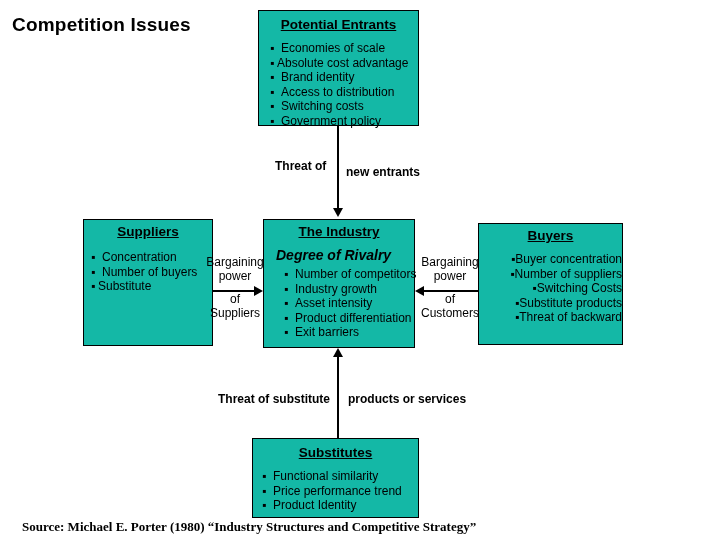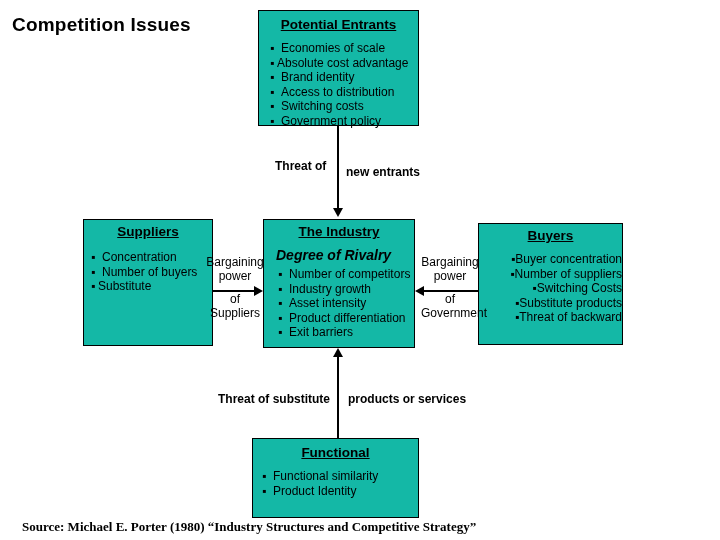--- a/index.html
+++ b/index.html
@@ -136,21 +136,21 @@
   <div class="hline" style="left:213px;top:290px;width:44px;"></div>
   <div class="arrow-right" style="left:254px;top:286px;"></div>
   <div class="cap c" style="left:206px;top:255px;width:58px;">Bargaining</div>
   <div class="cap c" style="left:206px;top:269px;width:58px;">power</div>
   <div class="cap c" style="left:206px;top:292px;width:58px;">of</div>
   <div class="cap c" style="left:206px;top:306px;width:58px;">Suppliers</div>
 
   <div class="pbox" style="left:263px;top:219px;width:152px;height:129px;">
     <div class="bx-title" style="margin-top:4px;">The Industry</div>
     <div class="bx-sub" style="margin-top:8px;margin-left:12px;">Degree of Rivalry</div>
-    <ul class="bx-list" style="margin-top:4px;padding-left:14px;">
+    <ul class="bx-list" style="margin-top:4px;padding-left:20px;">
       <li><span style="display:inline-block;width:11px;">▪</span><span>Number of competitors</span></li>
       <li><span style="display:inline-block;width:11px;">▪</span><span>Industry growth</span></li>
       <li><span style="display:inline-block;width:11px;">▪</span><span>Asset intensity</span></li>
       <li><span style="display:inline-block;width:11px;">▪</span><span>Product differentiation</span></li>
       <li><span style="display:inline-block;width:11px;">▪</span><span>Exit barriers</span></li>
     </ul>
   </div>
 
   <div class="pbox" style="left:478px;top:223px;width:145px;height:122px;">
     <div class="bx-title" style="margin-top:4px;">Buyers</div>
@@ -161,30 +161,31 @@
       <li><span style="display:inline-block;width:11px;">▪</span><span>Substitute products</span></li>
       <li><span style="display:inline-block;width:11px;">▪</span><span>Threat of backward</span></li>
     </ul>
   </div>
 
   <div class="hline" style="left:424px;top:290px;width:54px;"></div>
   <div class="arrow-left" style="left:415px;top:286px;"></div>
   <div class="cap c" style="left:421px;top:255px;width:58px;">Bargaining</div>
   <div class="cap c" style="left:421px;top:269px;width:58px;">power</div>
   <div class="cap c" style="left:421px;top:292px;width:58px;">of</div>
-  <div class="cap c" style="left:421px;top:306px;width:58px;">Government</div>
+  <div class="cap c" style="left:421px;top:306px;width:58px;">Customers</div>
 
   <div class="vline" style="left:337px;top:357px;height:81px;"></div>
   <div class="arrow-up" style="left:333px;top:348px;"></div>
   <div class="cap b" style="left:218px;top:392px;">Threat of substitute</div>
   <div class="cap b" style="left:348px;top:392px;">products or services</div>
 
   <div class="pbox" style="left:252px;top:438px;width:167px;height:80px;">
-    <div class="bx-title" style="margin-top:6px;">Functional</div>
+    <div class="bx-title" style="margin-top:6px;">Substitutes</div>
     <ul class="bx-list" style="margin-top:9px;padding-left:9px;">
       <li><span style="display:inline-block;width:11px;">▪</span><span>Functional similarity</span></li>
+      <li><span style="display:inline-block;width:11px;">▪</span><span>Price performance trend</span></li>
       <li><span style="display:inline-block;width:11px;">▪</span><span>Product Identity</span></li>
     </ul>
   </div>
 
   <div id="source">Source: Michael E. Porter (1980) “Industry Structures and Competitive Strategy”</div>
 
 </div>
 
 </body></html>

